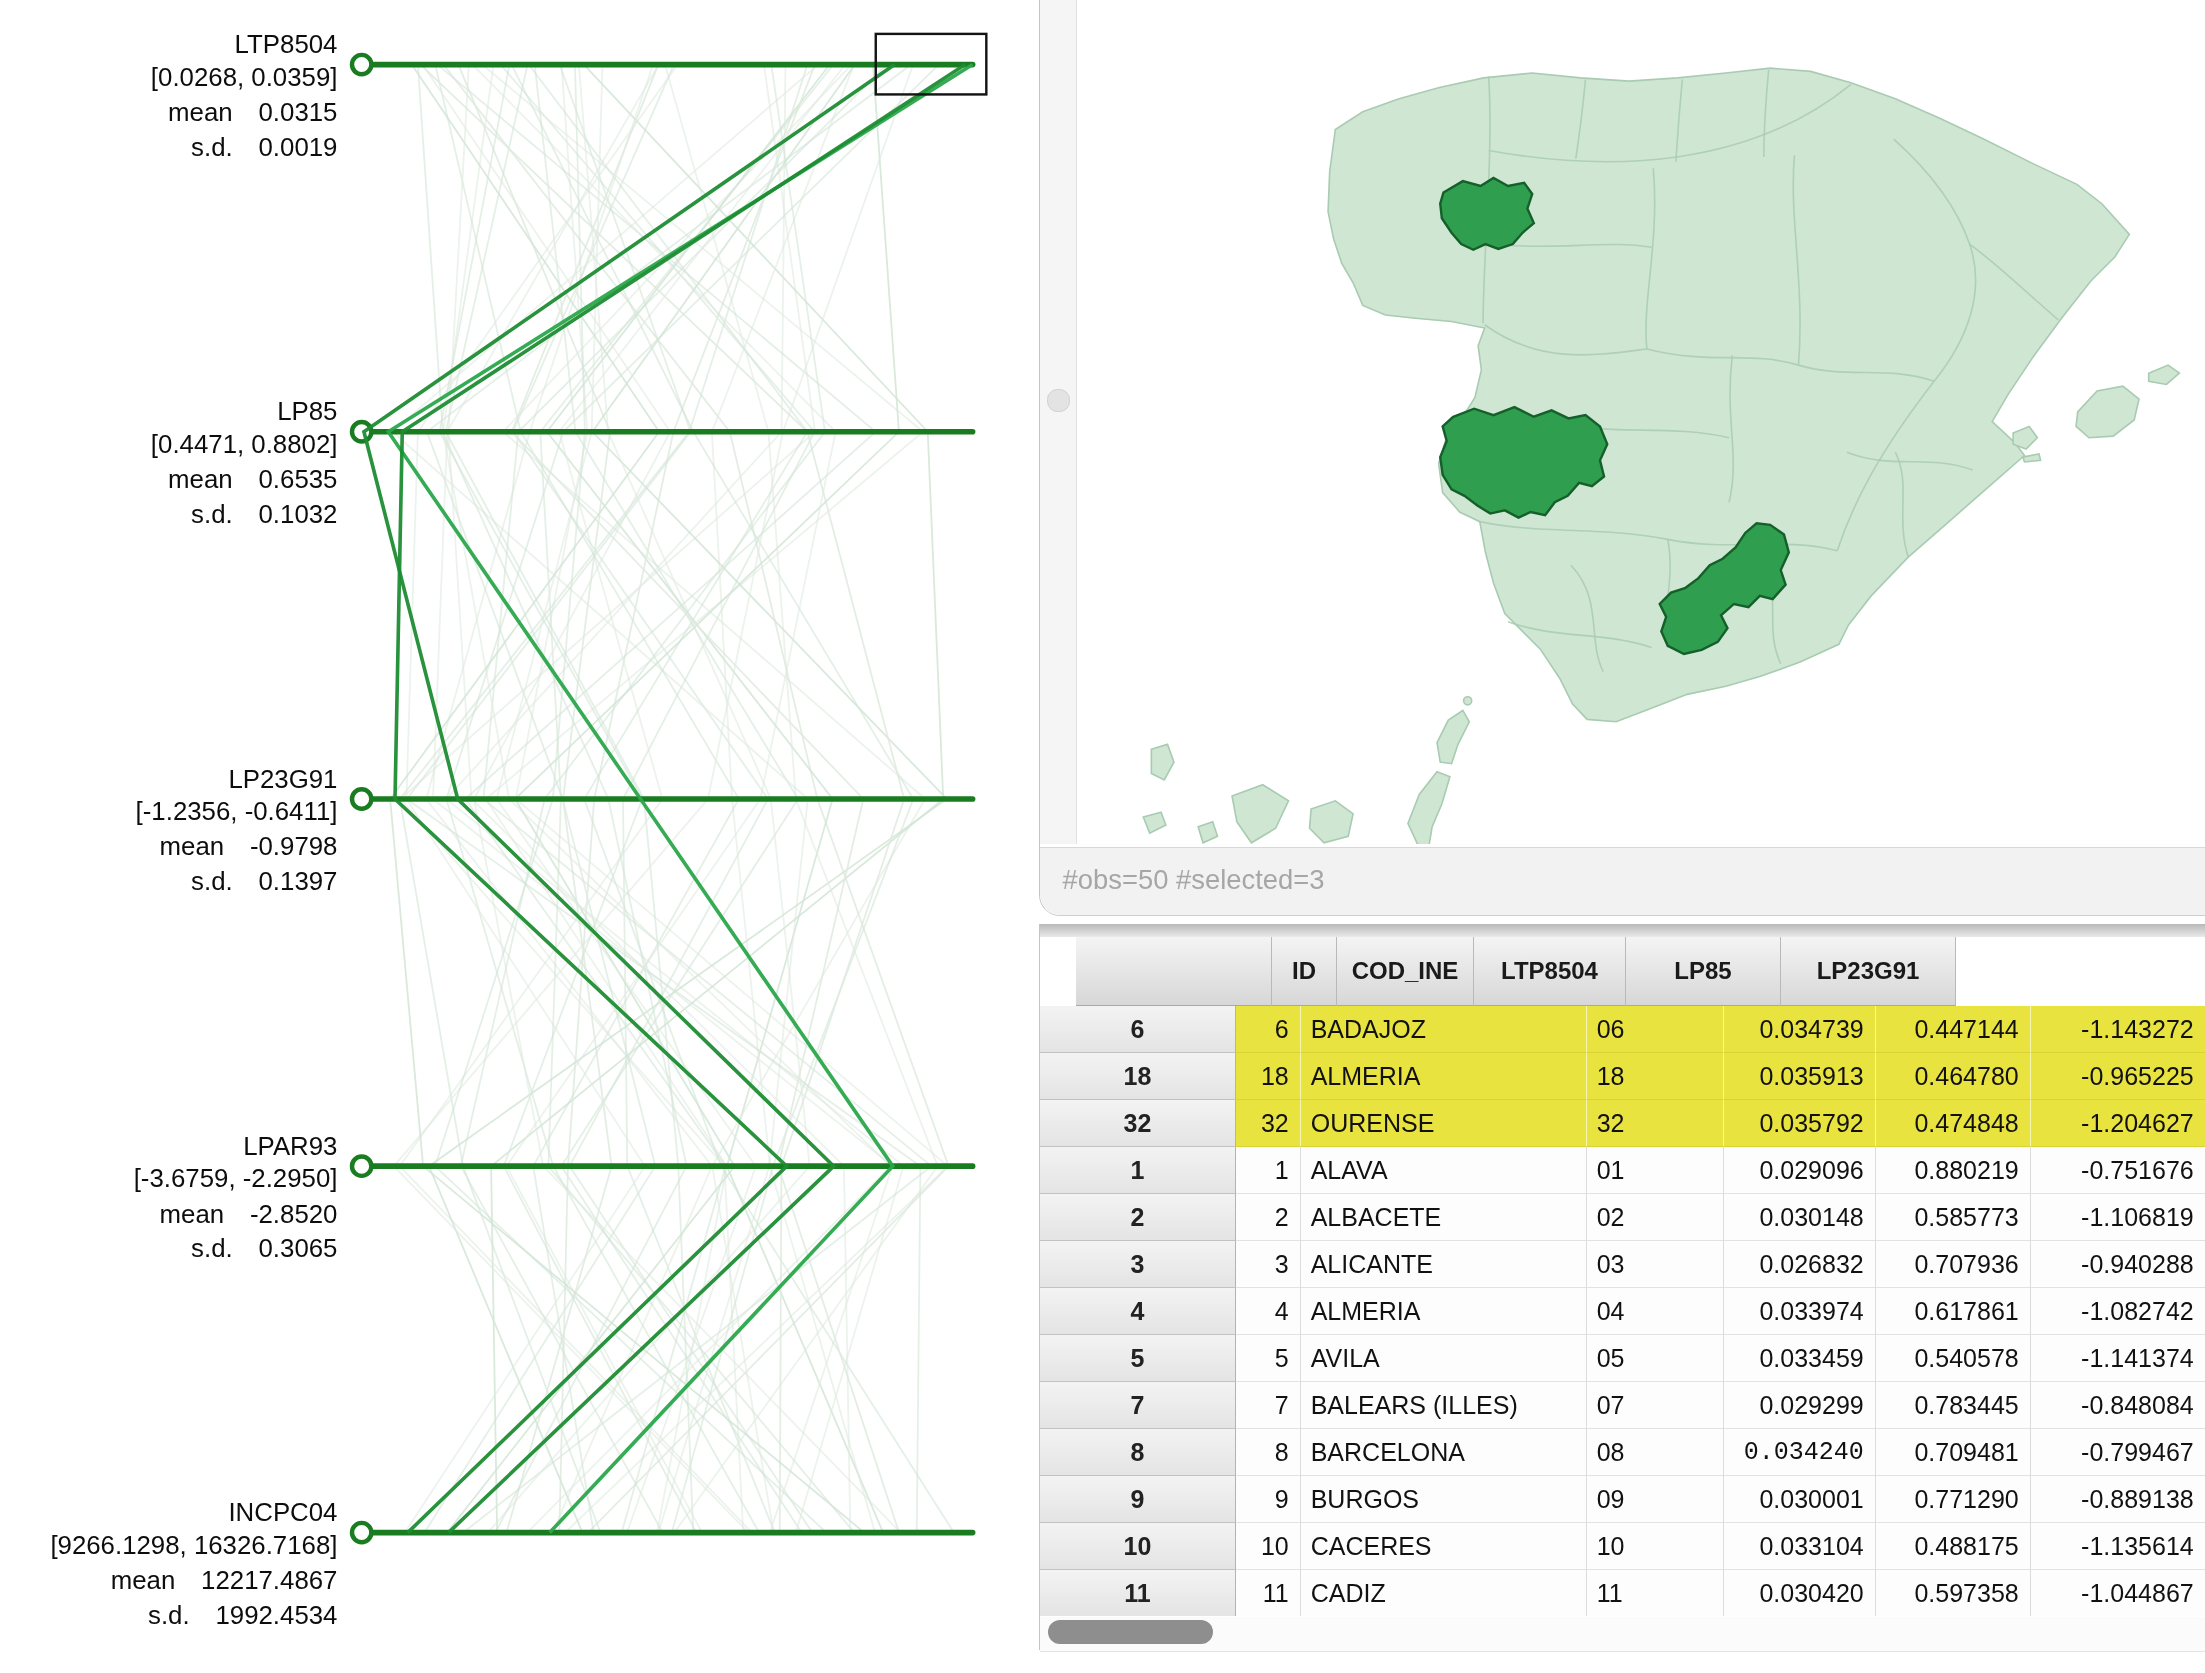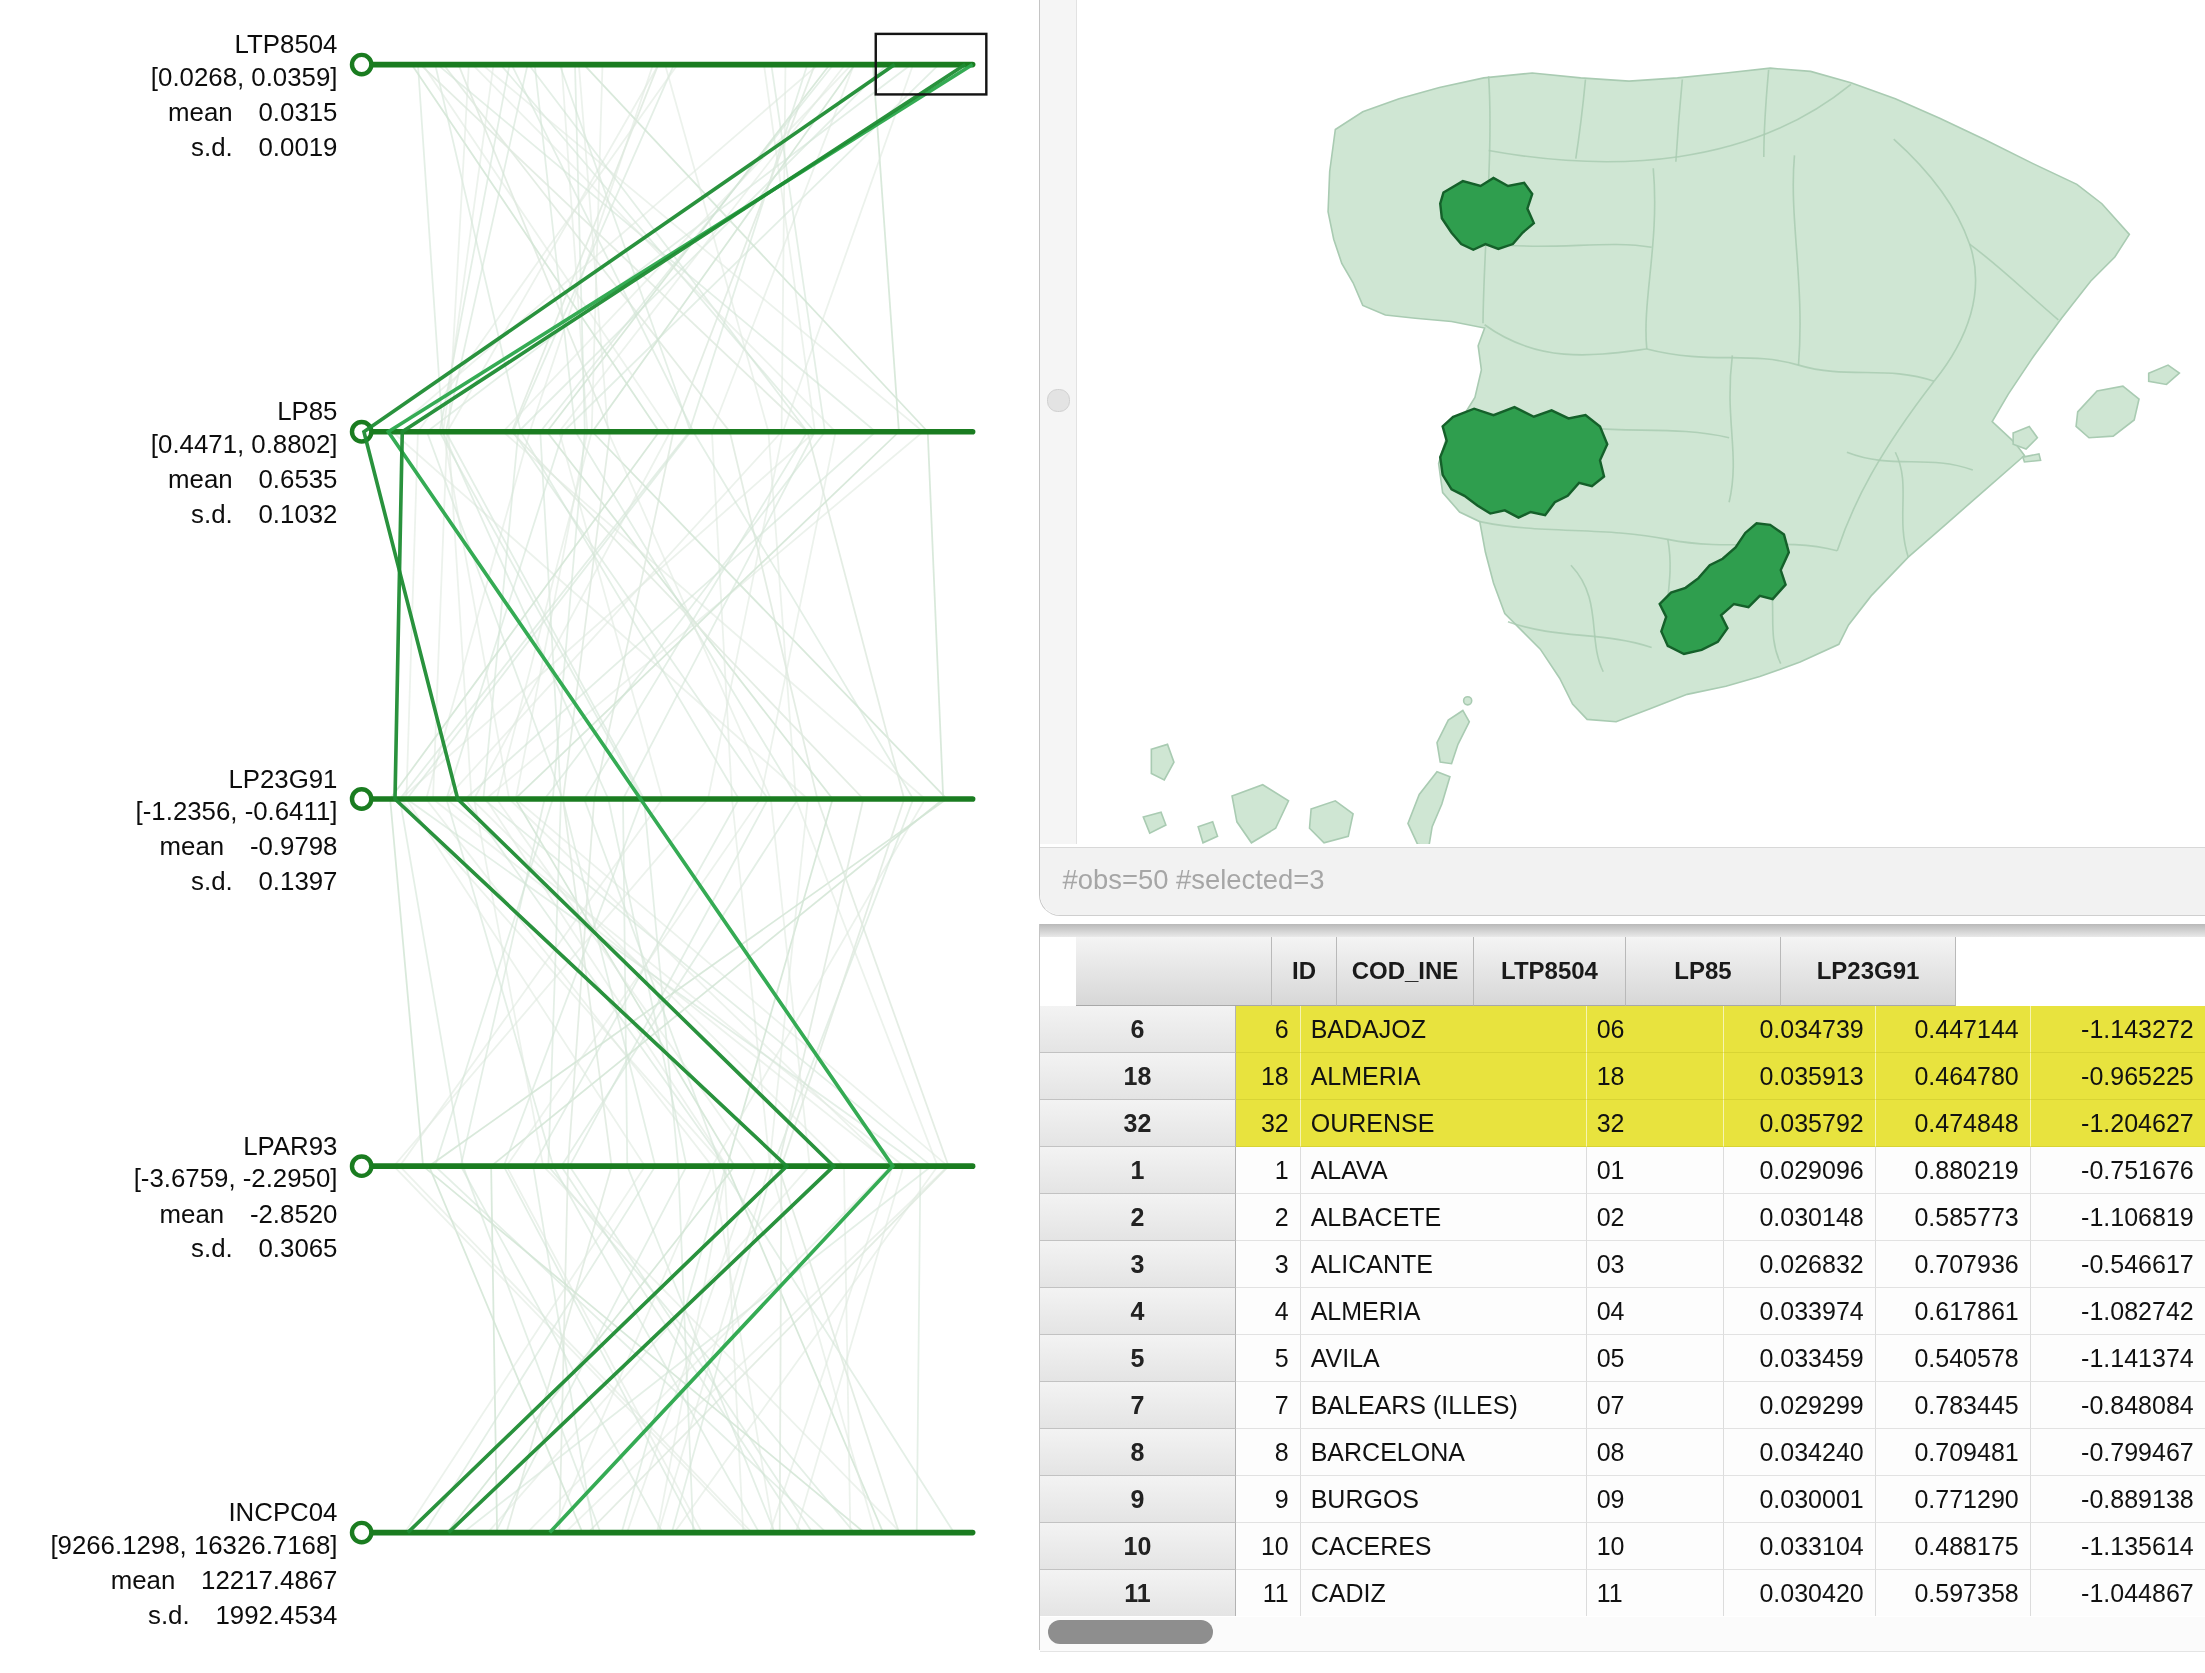--- a/index.html
+++ b/index.html
@@ -274,21 +274,21 @@
           <div class="tcell ar" style="width: 155px;">0.585773</div>
           <div class="tcell ar" style="width: 175px;">-1.106819</div>
         </div>
         <div class="trow">
           <div class="tcell rowhead" style="width: 196px;">3</div>
           <div class="tcell ar" style="width: 65px;">3</div>
           <div class="tcell al" style="width: 286px;">ALICANTE</div>
           <div class="tcell al" style="width: 137px;">03</div>
           <div class="tcell ar" style="width: 152px;">0.026832</div>
           <div class="tcell ar" style="width: 155px;">0.707936</div>
-          <div class="tcell ar" style="width: 175px;">-0.546617</div>
+          <div class="tcell ar" style="width: 175px;">-0.940288</div>
         </div>
         <div class="trow">
           <div class="tcell rowhead" style="width: 196px;">4</div>
           <div class="tcell ar" style="width: 65px;">4</div>
           <div class="tcell al" style="width: 286px;">ALMERIA</div>
           <div class="tcell al" style="width: 137px;">04</div>
           <div class="tcell ar" style="width: 152px;">0.033974</div>
           <div class="tcell ar" style="width: 155px;">0.617861</div>
           <div class="tcell ar" style="width: 175px;">-1.082742</div>
         </div>
@@ -308,21 +308,21 @@
           <div class="tcell al" style="width: 137px;">07</div>
           <div class="tcell ar" style="width: 152px;">0.029299</div>
           <div class="tcell ar" style="width: 155px;">0.783445</div>
           <div class="tcell ar" style="width: 175px;">-0.848084</div>
         </div>
         <div class="trow">
           <div class="tcell rowhead" style="width: 196px;">8</div>
           <div class="tcell ar" style="width: 65px;">8</div>
           <div class="tcell al" style="width: 286px;">BARCELONA</div>
           <div class="tcell al" style="width: 137px;">08</div>
-          <div class="tcell ar" style="width: 152px;">0.034240</div>
+          <div class="tcell ar" style="width: 152px; font-family: Liberation Mono, monospace;">0.034240</div>
           <div class="tcell ar" style="width: 155px;">0.709481</div>
           <div class="tcell ar" style="width: 175px;">-0.799467</div>
         </div>
         <div class="trow">
           <div class="tcell rowhead" style="width: 196px;">9</div>
           <div class="tcell ar" style="width: 65px;">9</div>
           <div class="tcell al" style="width: 286px;">BURGOS</div>
           <div class="tcell al" style="width: 137px;">09</div>
           <div class="tcell ar" style="width: 152px;">0.030001</div>
           <div class="tcell ar" style="width: 155px;">0.771290</div>

